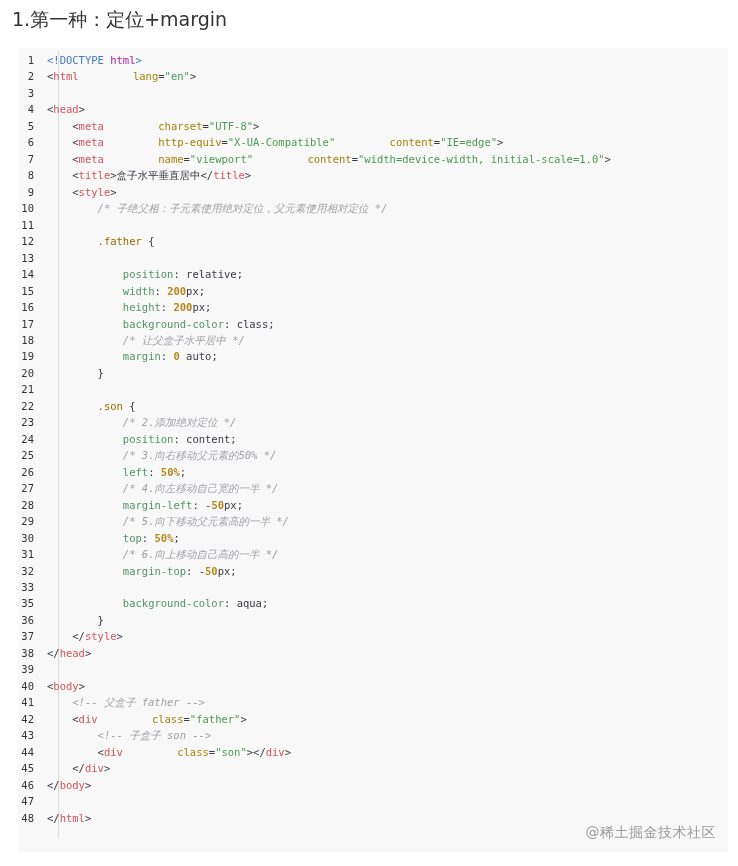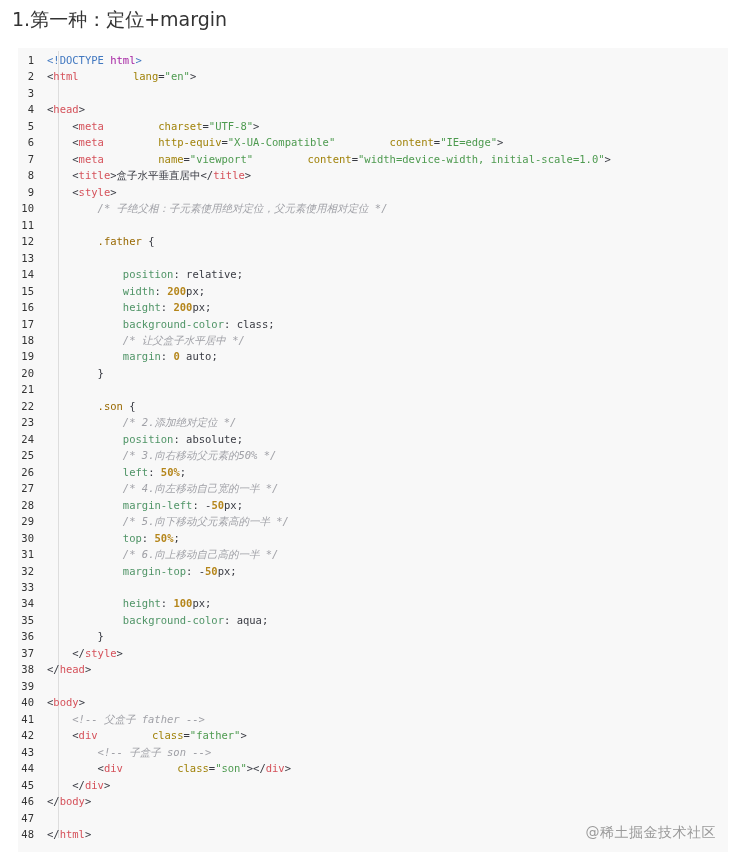--- a/index.html
+++ b/index.html
@@ -47,31 +47,30 @@
       <li class="line"><span class="ln">14</span><span class="src"><span class="t-punc">            </span><span class="t-prop">position</span><span class="t-punc">: relative;</span></span></li>
       <li class="line"><span class="ln">15</span><span class="src"><span class="t-punc">            </span><span class="t-prop">width</span><span class="t-punc">: </span><span class="t-num">200</span><span class="t-punc">px;</span></span></li>
       <li class="line"><span class="ln">16</span><span class="src"><span class="t-punc">            </span><span class="t-prop">height</span><span class="t-punc">: </span><span class="t-num">200</span><span class="t-punc">px;</span></span></li>
       <li class="line"><span class="ln">17</span><span class="src"><span class="t-punc">            </span><span class="t-prop">background-color</span><span class="t-punc">: class;</span></span></li>
       <li class="line"><span class="ln">18</span><span class="src"><span class="t-punc">            </span><span class="t-com">/* 让父盒子水平居中 */</span></span></li>
       <li class="line"><span class="ln">19</span><span class="src"><span class="t-punc">            </span><span class="t-prop">margin</span><span class="t-punc">: </span><span class="t-num">0</span><span class="t-punc"> auto;</span></span></li>
       <li class="line"><span class="ln">20</span><span class="src"><span class="t-punc">        }</span></span></li>
       <li class="line"><span class="ln">21</span><span class="src"></span></li>
       <li class="line"><span class="ln">22</span><span class="src"><span class="t-punc">        </span><span class="t-sel">.son</span><span class="t-punc"> {</span></span></li>
       <li class="line"><span class="ln">23</span><span class="src"><span class="t-punc">            </span><span class="t-com">/* 2.添加绝对定位 */</span></span></li>
-      <li class="line"><span class="ln">24</span><span class="src"><span class="t-punc">            </span><span class="t-prop">position</span><span class="t-punc">: absolute;</span></span></li>
+      <li class="line"><span class="ln">24</span><span class="src"><span class="t-punc">            </span><span class="t-prop">position</span><span class="t-punc">: content;</span></span></li>
       <li class="line"><span class="ln">25</span><span class="src"><span class="t-punc">            </span><span class="t-com">/* 3.向右移动父元素的50% */</span></span></li>
       <li class="line"><span class="ln">26</span><span class="src"><span class="t-punc">            </span><span class="t-prop">left</span><span class="t-punc">: </span><span class="t-num">50%</span><span class="t-punc">;</span></span></li>
       <li class="line"><span class="ln">27</span><span class="src"><span class="t-punc">            </span><span class="t-com">/* 4.向左移动自己宽的一半 */</span></span></li>
       <li class="line"><span class="ln">28</span><span class="src"><span class="t-punc">            </span><span class="t-prop">margin-left</span><span class="t-punc">: -</span><span class="t-num">50</span><span class="t-punc">px;</span></span></li>
       <li class="line"><span class="ln">29</span><span class="src"><span class="t-punc">            </span><span class="t-com">/* 5.向下移动父元素高的一半 */</span></span></li>
       <li class="line"><span class="ln">30</span><span class="src"><span class="t-punc">            </span><span class="t-prop">top</span><span class="t-punc">: </span><span class="t-num">50%</span><span class="t-punc">;</span></span></li>
       <li class="line"><span class="ln">31</span><span class="src"><span class="t-punc">            </span><span class="t-com">/* 6.向上移动自己高的一半 */</span></span></li>
       <li class="line"><span class="ln">32</span><span class="src"><span class="t-punc">            </span><span class="t-prop">margin-top</span><span class="t-punc">: -</span><span class="t-num">50</span><span class="t-punc">px;</span></span></li>
       <li class="line"><span class="ln">33</span></li>
-      <li class="line"><span class="ln">34</span><span class="src"><span class="t-punc">            </span><span class="t-prop">height</span><span class="t-punc">: </span><span class="t-num">100</span><span class="t-punc">px;</span></span></li>
       <li class="line"><span class="ln">35</span><span class="src"><span class="t-punc">            </span><span class="t-prop">background-color</span><span class="t-punc">: aqua;</span></span></li>
       <li class="line"><span class="ln">36</span><span class="src"><span class="t-punc">        }</span></span></li>
       <li class="line"><span class="ln">37</span><span class="src"><span class="t-punc">    &lt;/</span><span class="t-tag">style</span><span class="t-punc">&gt;</span></span></li>
       <li class="line"><span class="ln">38</span><span class="src"><span class="t-punc">&lt;/</span><span class="t-tag">head</span><span class="t-punc">&gt;</span></span></li>
       <li class="line"><span class="ln">39</span><span class="src"></span></li>
       <li class="line"><span class="ln">40</span><span class="src"><span class="t-punc">&lt;</span><span class="t-tag">body</span><span class="t-punc">&gt;</span></span></li>
       <li class="line"><span class="ln">41</span><span class="src"><span class="t-punc">    </span><span class="t-com">&lt;!-- 父盒子 father --&gt;</span></span></li>
       <li class="line"><span class="ln">42</span><span class="src"><span class="t-punc">    &lt;</span><span class="t-tag">div</span><span class="t-punc"> </span><span class="t-attr">class</span><span class="t-punc">=</span><span class="t-str">"father"</span><span class="t-punc">&gt;</span></span></li>
       <li class="line"><span class="ln">43</span><span class="src"><span class="t-punc">        </span><span class="t-com">&lt;!-- 子盒子 son --&gt;</span></span></li>
       <li class="line"><span class="ln">44</span><span class="src"><span class="t-punc">        &lt;</span><span class="t-tag">div</span><span class="t-punc"> </span><span class="t-attr">class</span><span class="t-punc">=</span><span class="t-str">"son"</span><span class="t-punc">&gt;&lt;/</span><span class="t-tag">div</span><span class="t-punc">&gt;</span></span></li>

